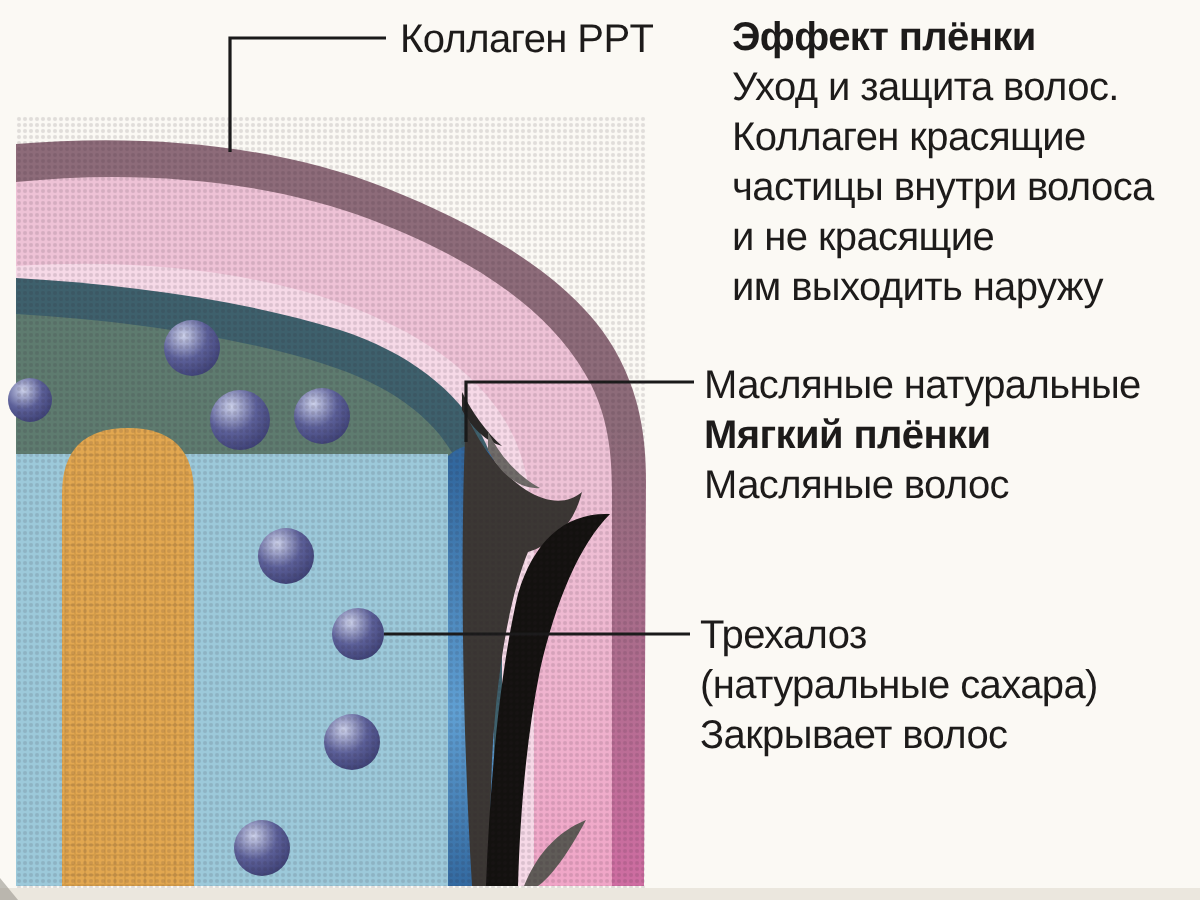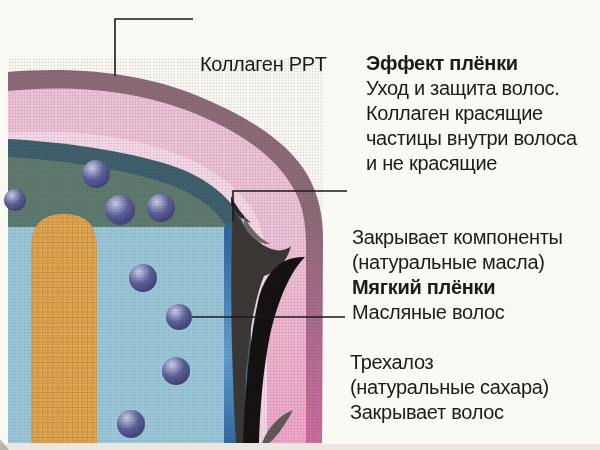--- a/index.html
+++ b/index.html
@@ -9,21 +9,21 @@
     font-family:"Liberation Sans","DejaVu Sans",sans-serif;
   }
   .stage svg{position:absolute;left:0;top:0;}
   .texture{
     position:absolute;left:8px;top:58px;width:315px;height:386px;
     background-image:radial-gradient(circle,rgba(45,32,45,0.13) 0.7px,rgba(0,0,0,0) 1.3px);
     background-size:3px 3px;pointer-events:none;
   }
   .label,.ann{
     position:absolute;color:#1d1b1a;font-size:20px;line-height:25px;
-    letter-spacing:-0.3px;white-space:nowrap;margin-top:44px;
+    letter-spacing:-0.3px;white-space:nowrap;
   }
   .bold{font-weight:700;}
 </style>
 </head>
 <body>
 
 <div class="stage">
 
   <svg width="600" height="450" viewBox="0 0 600 450">
     <defs>
@@ -99,25 +99,25 @@
   <div class="texture"></div>
 
   <div class="label" style="left:200px;top:8px">Коллаген PPT</div>
 
   <div class="ann" style="left:366px;top:7px">
     <div class="bold">Эффект плёнки</div>
     <div>Уход и защита волос.</div>
     <div>Коллаген красящие</div>
     <div>частицы внутри волоса</div>
     <div>и не красящие</div>
+    <div>им выходить наружу</div>
   </div>
 
   <div class="ann" style="left:352px;top:181px">
-    <div>Закрывает компоненты</div>
-    <div>(натуральные масла)</div>
+    <div>Масляные натуральные</div>
     <div class="bold">Мягкий плёнки</div>
     <div>Масляные волос</div>
   </div>
 
   <div class="ann" style="left:350px;top:306px">
     <div>Трехалоз</div>
     <div>(натуральные сахара)</div>
     <div>Закрывает волос</div>
   </div>
 

